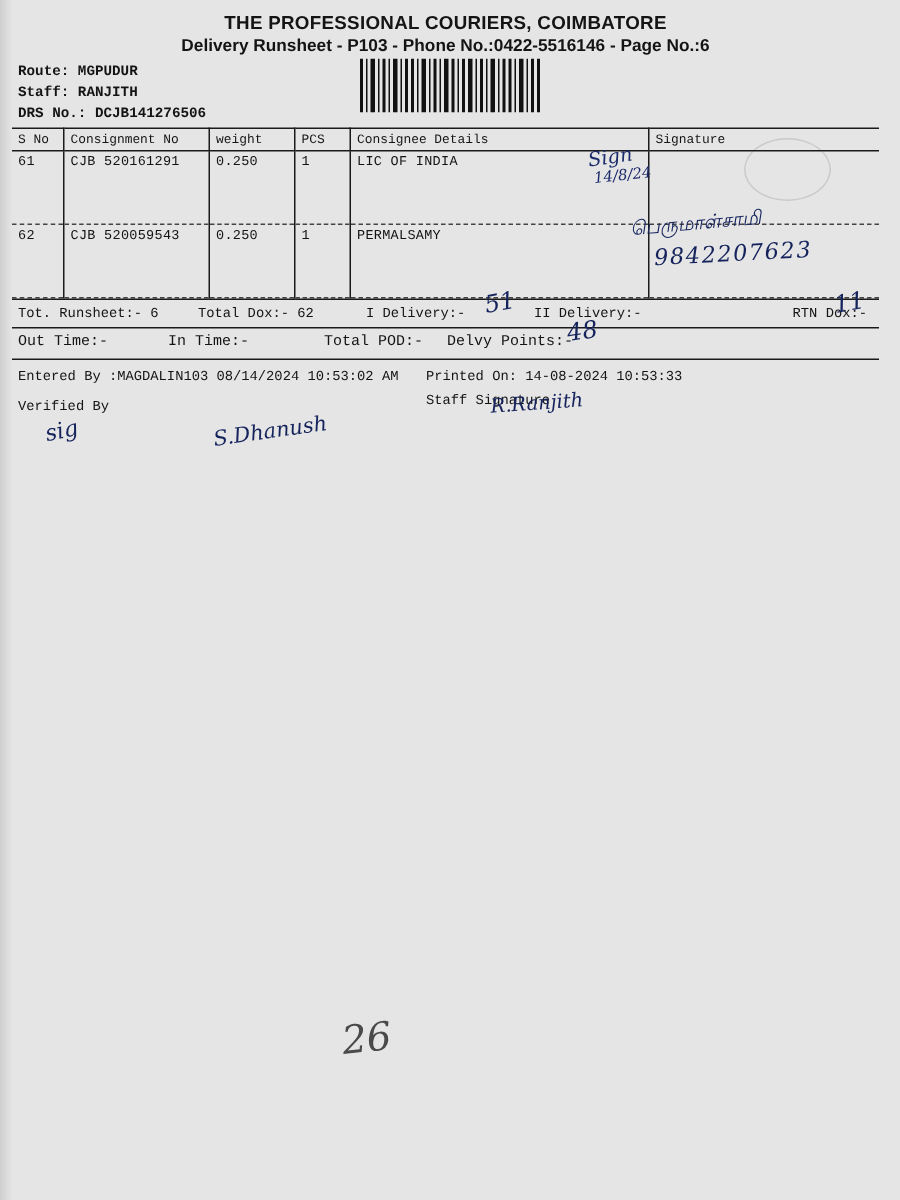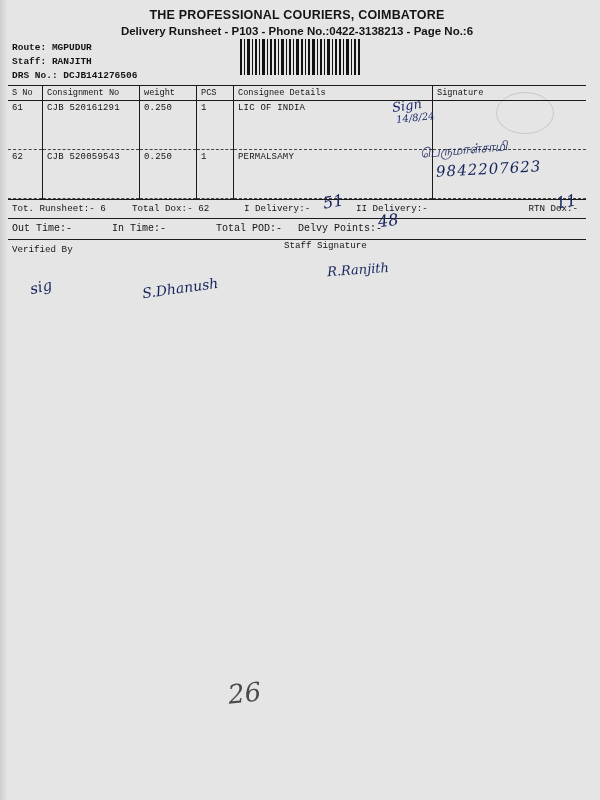--- a/index.html
+++ b/index.html
@@ -183,21 +183,21 @@
     font-style: italic;
   }
 </style>
 </head>
 <body>
 
 <div class="page">
   <div class="doc">
 
     <div class="title">THE PROFESSIONAL COURIERS, COIMBATORE</div>
-    <div class="subtitle">Delivery Runsheet - P103 - Phone No.:0422-3138213 - Page No.:6</div>
+    <div class="subtitle">Delivery Runsheet - P103 - Phone No.:0422-5516146 - Page No.:6</div>
 
     <div class="meta-row">
       <div class="meta-left">
         <div>Route: MGPUDUR</div>
         <div>Staff: RANJITH</div>
         <div>DRS No.: DCJB141276506</div>
       </div>
 
       <svg class="barcode" viewBox="0 0 120 36" preserveAspectRatio="none">
         <rect x="0" y="0" width="2" height="36" fill="#111"></rect>
@@ -279,20 +279,24 @@
 
     <div class="row2">
       <span class="t" style="left:4px;">Out Time:-</span>
       <span class="t" style="left:104px;">In Time:-</span>
       <span class="t" style="left:208px;">Total POD:-</span>
       <span class="t" style="left:290px;">Delvy Points:-</span>
     </div>
 
     <hr class="hr">
 
+    <div class="entered">
+      <span class="t" style="left:4px;">Entered By :MAGDALIN103 08/14/2024 10:53:02 AM</span>
+      <span class="t" style="left:276px;">Printed On: 14-08-2024 10:53:33</span>
+    </div>
 
     <div class="sigrow">
       <span class="t" style="left:4px;   top:4px;">Verified By</span>
       <span class="t" style="left:276px; top:0px;">Staff Signature</span>
     </div>
 
   </div>
 
   <div class="ink" style="left:392px; top:98px; font-size:13px; transform:rotate(-8deg);">Sign</div>
   <div class="ink" style="left:396px; top:112px; font-size:10px; transform:rotate(-6deg);">14/8/24</div>

